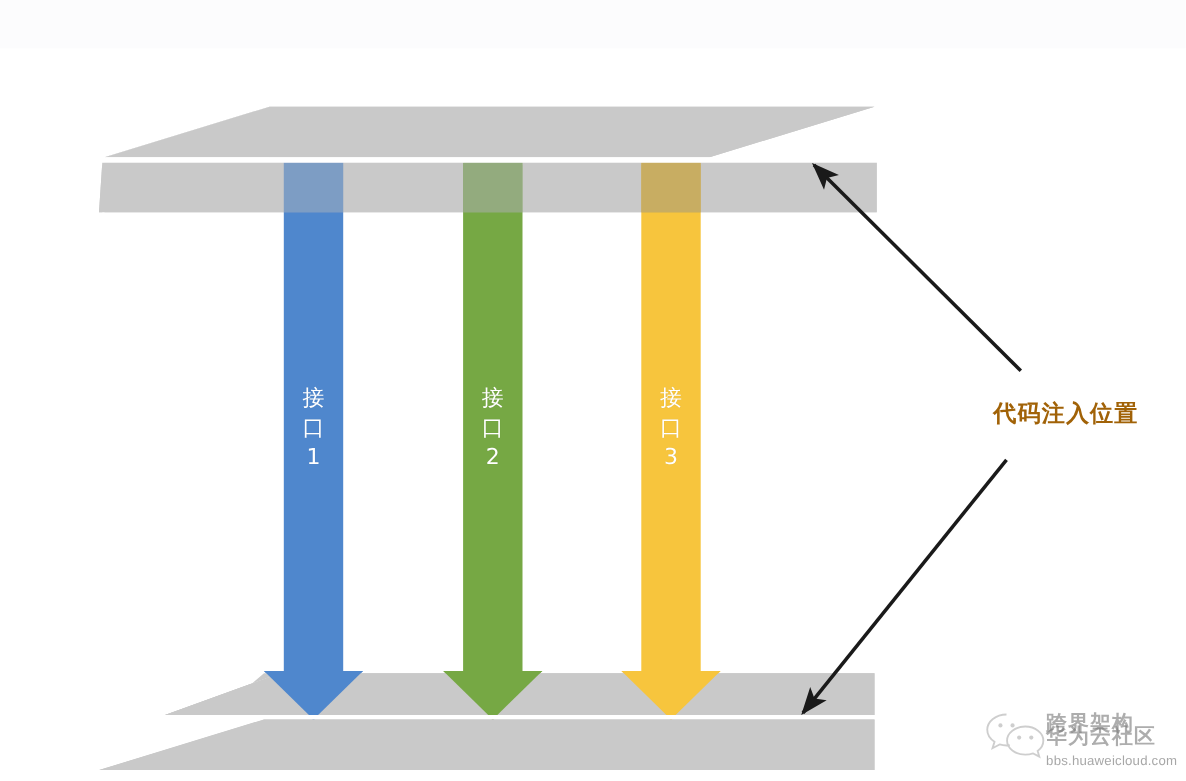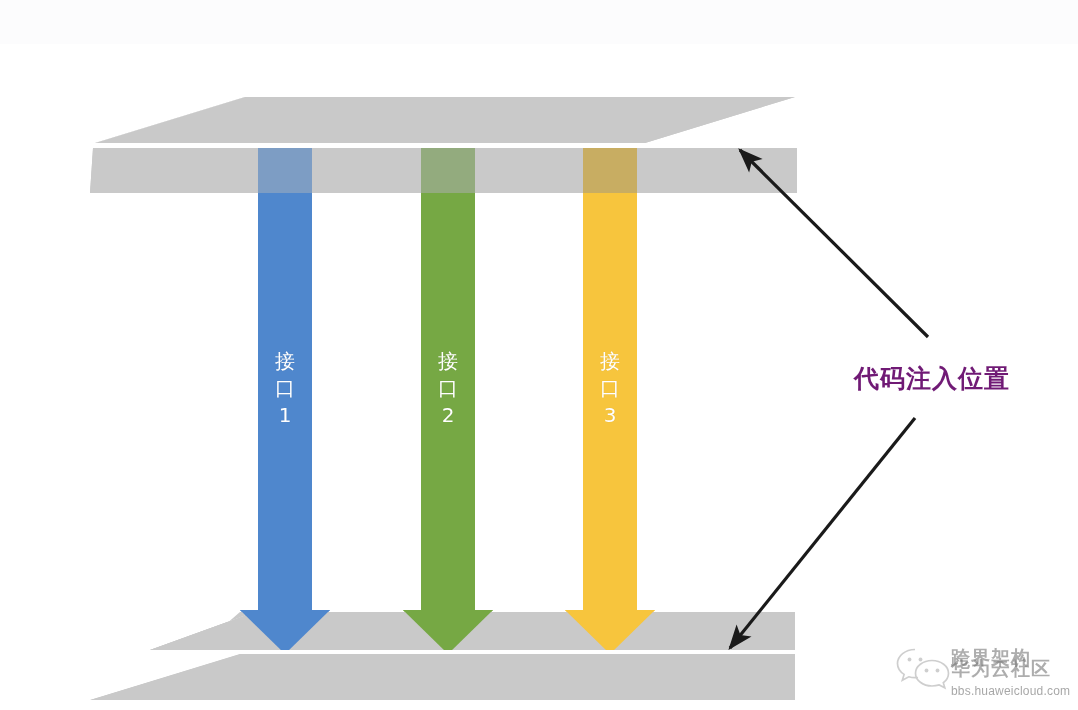--- a/index.html
+++ b/index.html
@@ -30,25 +30,25 @@
   .diagram-svg {
     position: absolute;
     left: 0;
     top: 0;
     width: 1078px;
     height: 710px;
   }
   
   .callout-label {
     position: absolute;
-    left: 854px;
+    left: 903px;
     top: 362px;
-    font-size: 25px;
+    font-size: 21px;
     font-weight: bold;
-    color: #701a75;
+    color: #a16207;
     letter-spacing: 1px;
     white-space: nowrap;
     font-family: "DejaVu Sans", "Liberation Sans", sans-serif;
   }
   
   .shaft-label {
     position: absolute;
     width: 70px;
     text-align: center;
     color: #ffffff;

